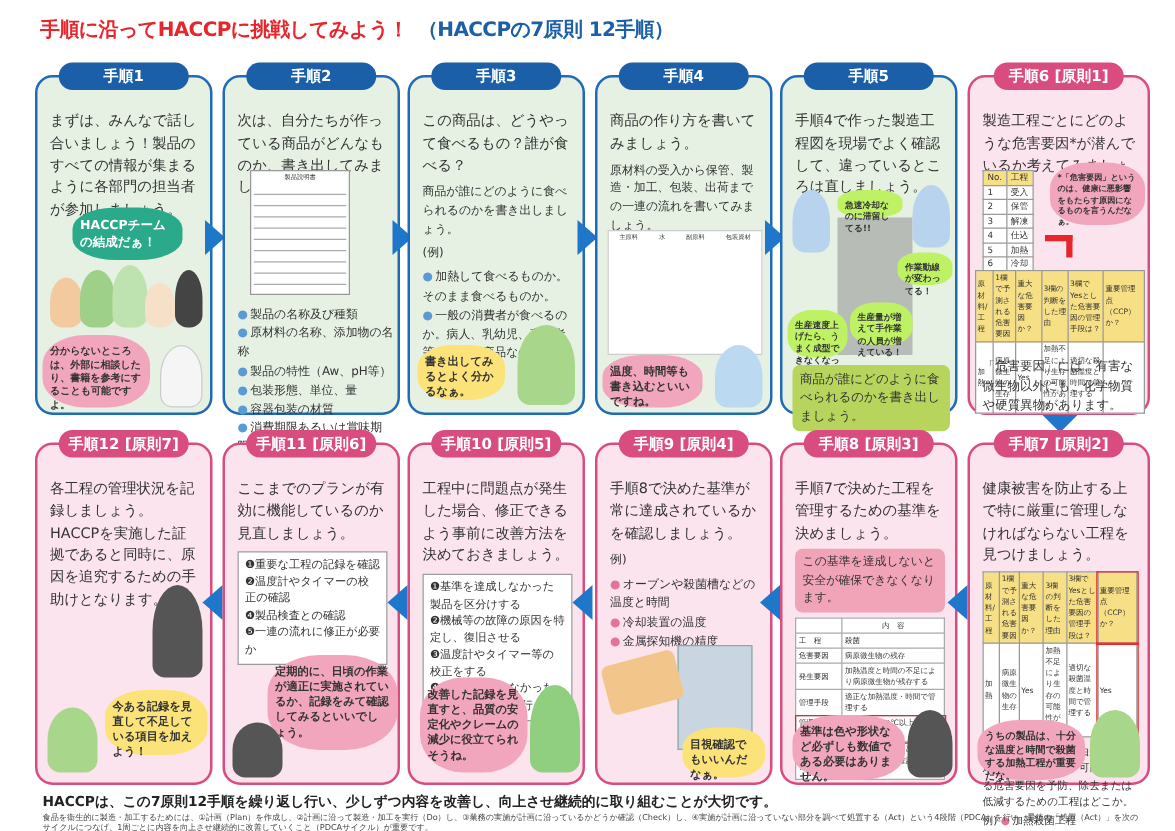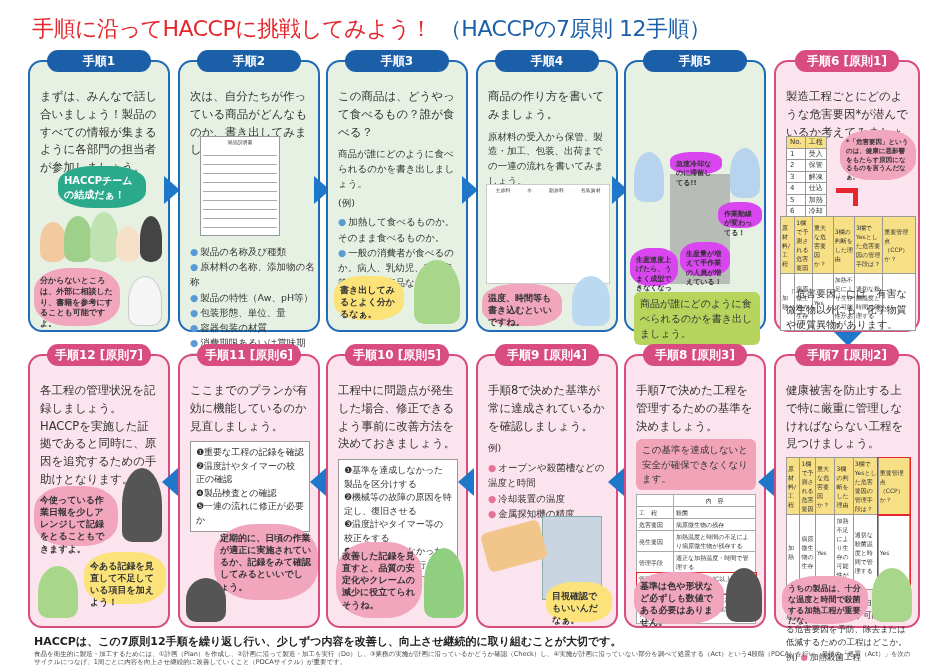--- a/index.html
+++ b/index.html
@@ -1,34 +1,34 @@
 <!DOCTYPE html>
 <html><head>
 <meta charset="utf-8">
 <style>
 *{box-sizing:border-box;margin:0;padding:0;}
 body{width:940px;height:665px;background:#fff;font-family:"DejaVu Sans",sans-serif;position:relative;overflow:hidden;color:#333;}
-.title{position:absolute;left:32px;top:14px;font-size:22px;font-weight:normal;color:#e5262c;letter-spacing:-0.5px;white-space:nowrap;}
+.title{position:absolute;left:32px;top:14px;font-size:16px;font-weight:bold;color:#e5262c;letter-spacing:-0.5px;white-space:nowrap;}
 .title .sub{color:#1b5fa8;margin-left:8px;}
 .card{position:absolute;width:142px;border:2px solid;border-radius:14px;padding:26px 8px 6px 10px;font-size:11px;line-height:1.5;}
 .card.blue{border-color:#1f6bb5;background:#e6f1e4;}
 .card.pink{border-color:#d84c7f;background:#fbe4ee;}
 .card .hdr{position:absolute;top:-12px;left:50%;transform:translateX(-50%);width:104px;height:22px;border-radius:11px;color:#fff;font-size:12px;font-weight:bold;text-align:center;line-height:22px;white-space:nowrap;}
 .card.blue .hdr{background:#1b5fa8;}
 .card.pink .hdr{background:#d84c7f;}
 .card .lead{font-size:11.5px;line-height:1.55;color:#333;}
 .card .note{font-size:9.5px;line-height:1.55;margin-top:6px;}
 .bullets{list-style:none;font-size:9.5px;line-height:1.6;margin-top:4px;}
 .bullets li::before{content:"●";color:#5b9bd5;margin-right:2px;}
 .card.pink .bullets li::before{color:#e57399;}
 .bubble{position:absolute;border-radius:40%;font-size:9px;text-align:left;line-height:1.35;padding:8px 6px;font-weight:bold;color:#333;}
 .bubble.pink{background:#f2a6bd;}
 .bubble.teal{background:#2aaa8a;color:#fff;}
 .bubble.yellow{background:#fbe37a;}
-.bubble.orange{background:#d946ef;font-size:7px;}
+.bubble.orange{background:#bef264;font-size:7px;}
 .figure{position:absolute;border-radius:50% 50% 10px 10px;}
 .doc{position:absolute;background:#fff;border:1px solid #999;}
 .doc .row{border-bottom:1px solid #aaa;height:9px;}
 .arrow-r{position:absolute;width:0;height:0;border-top:14px solid transparent;border-bottom:14px solid transparent;border-left:16px solid #1f77c9;}
 .arrow-l{position:absolute;width:0;height:0;border-top:14px solid transparent;border-bottom:14px solid transparent;border-right:16px solid #1f77c9;}
 .arrow-d{position:absolute;width:0;height:0;border-left:14px solid transparent;border-right:14px solid transparent;border-top:14px solid #1f77c9;}
 .box{background:#fff;border:1px solid #999;padding:4px 5px;font-size:9px;line-height:1.5;margin-top:6px;}
 .tbl{border-collapse:collapse;font-size:6px;width:100%;margin-top:4px;background:#fff;}
 .tbl th{background:#f7df85;border:1px solid #999;padding:1px;font-weight:normal;text-align:left;}
 .tbl td{border:1px solid #999;padding:1px;height:26px;}
@@ -118,20 +118,21 @@
     <span>副原料</span>
     <span>包装資材</span>
   </div>
   <div class="bubble pink" style="left:4px;top:222px;width:80px;height:42px;">温度、時間等も書き込むといいですね。</div>
   <div class="figure" style="left:94px;top:214px;width:38px;height:50px;background:#bcd9f2;"></div>
 </div>
 <div class="arrow-r" style="left:612px;top:176px;"></div>
 
 <div class="card blue" style="left:624px;top:60px;height:272px;">
   <div class="hdr">手順5</div>
+  <div class="lead">手順4で作った製造工程図を現場でよく確認して、違っているところは直しましょう。</div>
   <div style="position:absolute;left:44px;top:112px;width:60px;height:110px;background:#999;opacity:.6;"></div>
   <div class="bubble orange" style="left:44px;top:90px;width:52px;height:22px;">急速冷却なのに滞留してる!!</div>
   <div class="bubble orange" style="left:92px;top:140px;width:44px;height:26px;">作業動線が変わってる！</div>
   <div class="bubble orange" style="left:54px;top:180px;width:50px;height:34px;">生産量が増えて手作業の人員が増えている！</div>
   <div class="bubble orange" style="left:4px;top:186px;width:48px;height:38px;">生産速度上げたら、うまく成型できなくなった!!</div>
   <div class="figure" style="left:8px;top:90px;width:30px;height:50px;background:#b7d3ee;"></div>
   <div class="figure" style="left:104px;top:86px;width:30px;height:50px;background:#b7d3ee;"></div>
   <div class="green-note" style="position:absolute;left:8px;top:230px;width:126px;">商品が誰にどのように食べられるのかを書き出しましょう。</div>
 </div>
 
@@ -192,21 +193,20 @@
         </tr>
   </tbody>
     </table>
   <div class="note" style="position:absolute;left:10px;top:218px;width:130px;font-size:10px;">「危害要因」には、有害な微生物以外にも、化学物質や硬質異物があります。</div>
 </div>
 <div class="arrow-d" style="left:834px;top:332px;"></div>
 
 <div class="card pink" style="left:28px;top:354px;height:274px;">
   <div class="hdr"><span>手順12</span> <span>[原則7]</span></div>
   <div class="lead">各工程の管理状況を記録しましょう。HACCPを実施した証拠であると同時に、原因を追究するための手助けとなります。</div>
-  <div class="bubble pink" style="left:4px;top:130px;width:84px;height:60px;">今使っている作業日報を少しアレンジして記録をとることもできますよ。</div>
   <div class="figure" style="left:92px;top:112px;width:40px;height:74px;background:#555;"></div>
   <div class="bubble yellow" style="left:54px;top:196px;width:82px;height:52px;">今ある記録を見直して不足している項目を加えよう！</div>
   <div class="figure" style="left:8px;top:210px;width:40px;height:52px;background:#a8d68a;"></div>
 </div>
 <div class="arrow-l" style="left:162px;top:468px;"></div>
 
 <div class="card pink" style="left:178px;top:354px;height:274px;">
   <div class="hdr"><span>手順11</span> <span>[原則6]</span></div>
   <div class="lead">ここまでのプランが有効に機能しているのか見直しましょう。</div>
   <div class="box">

